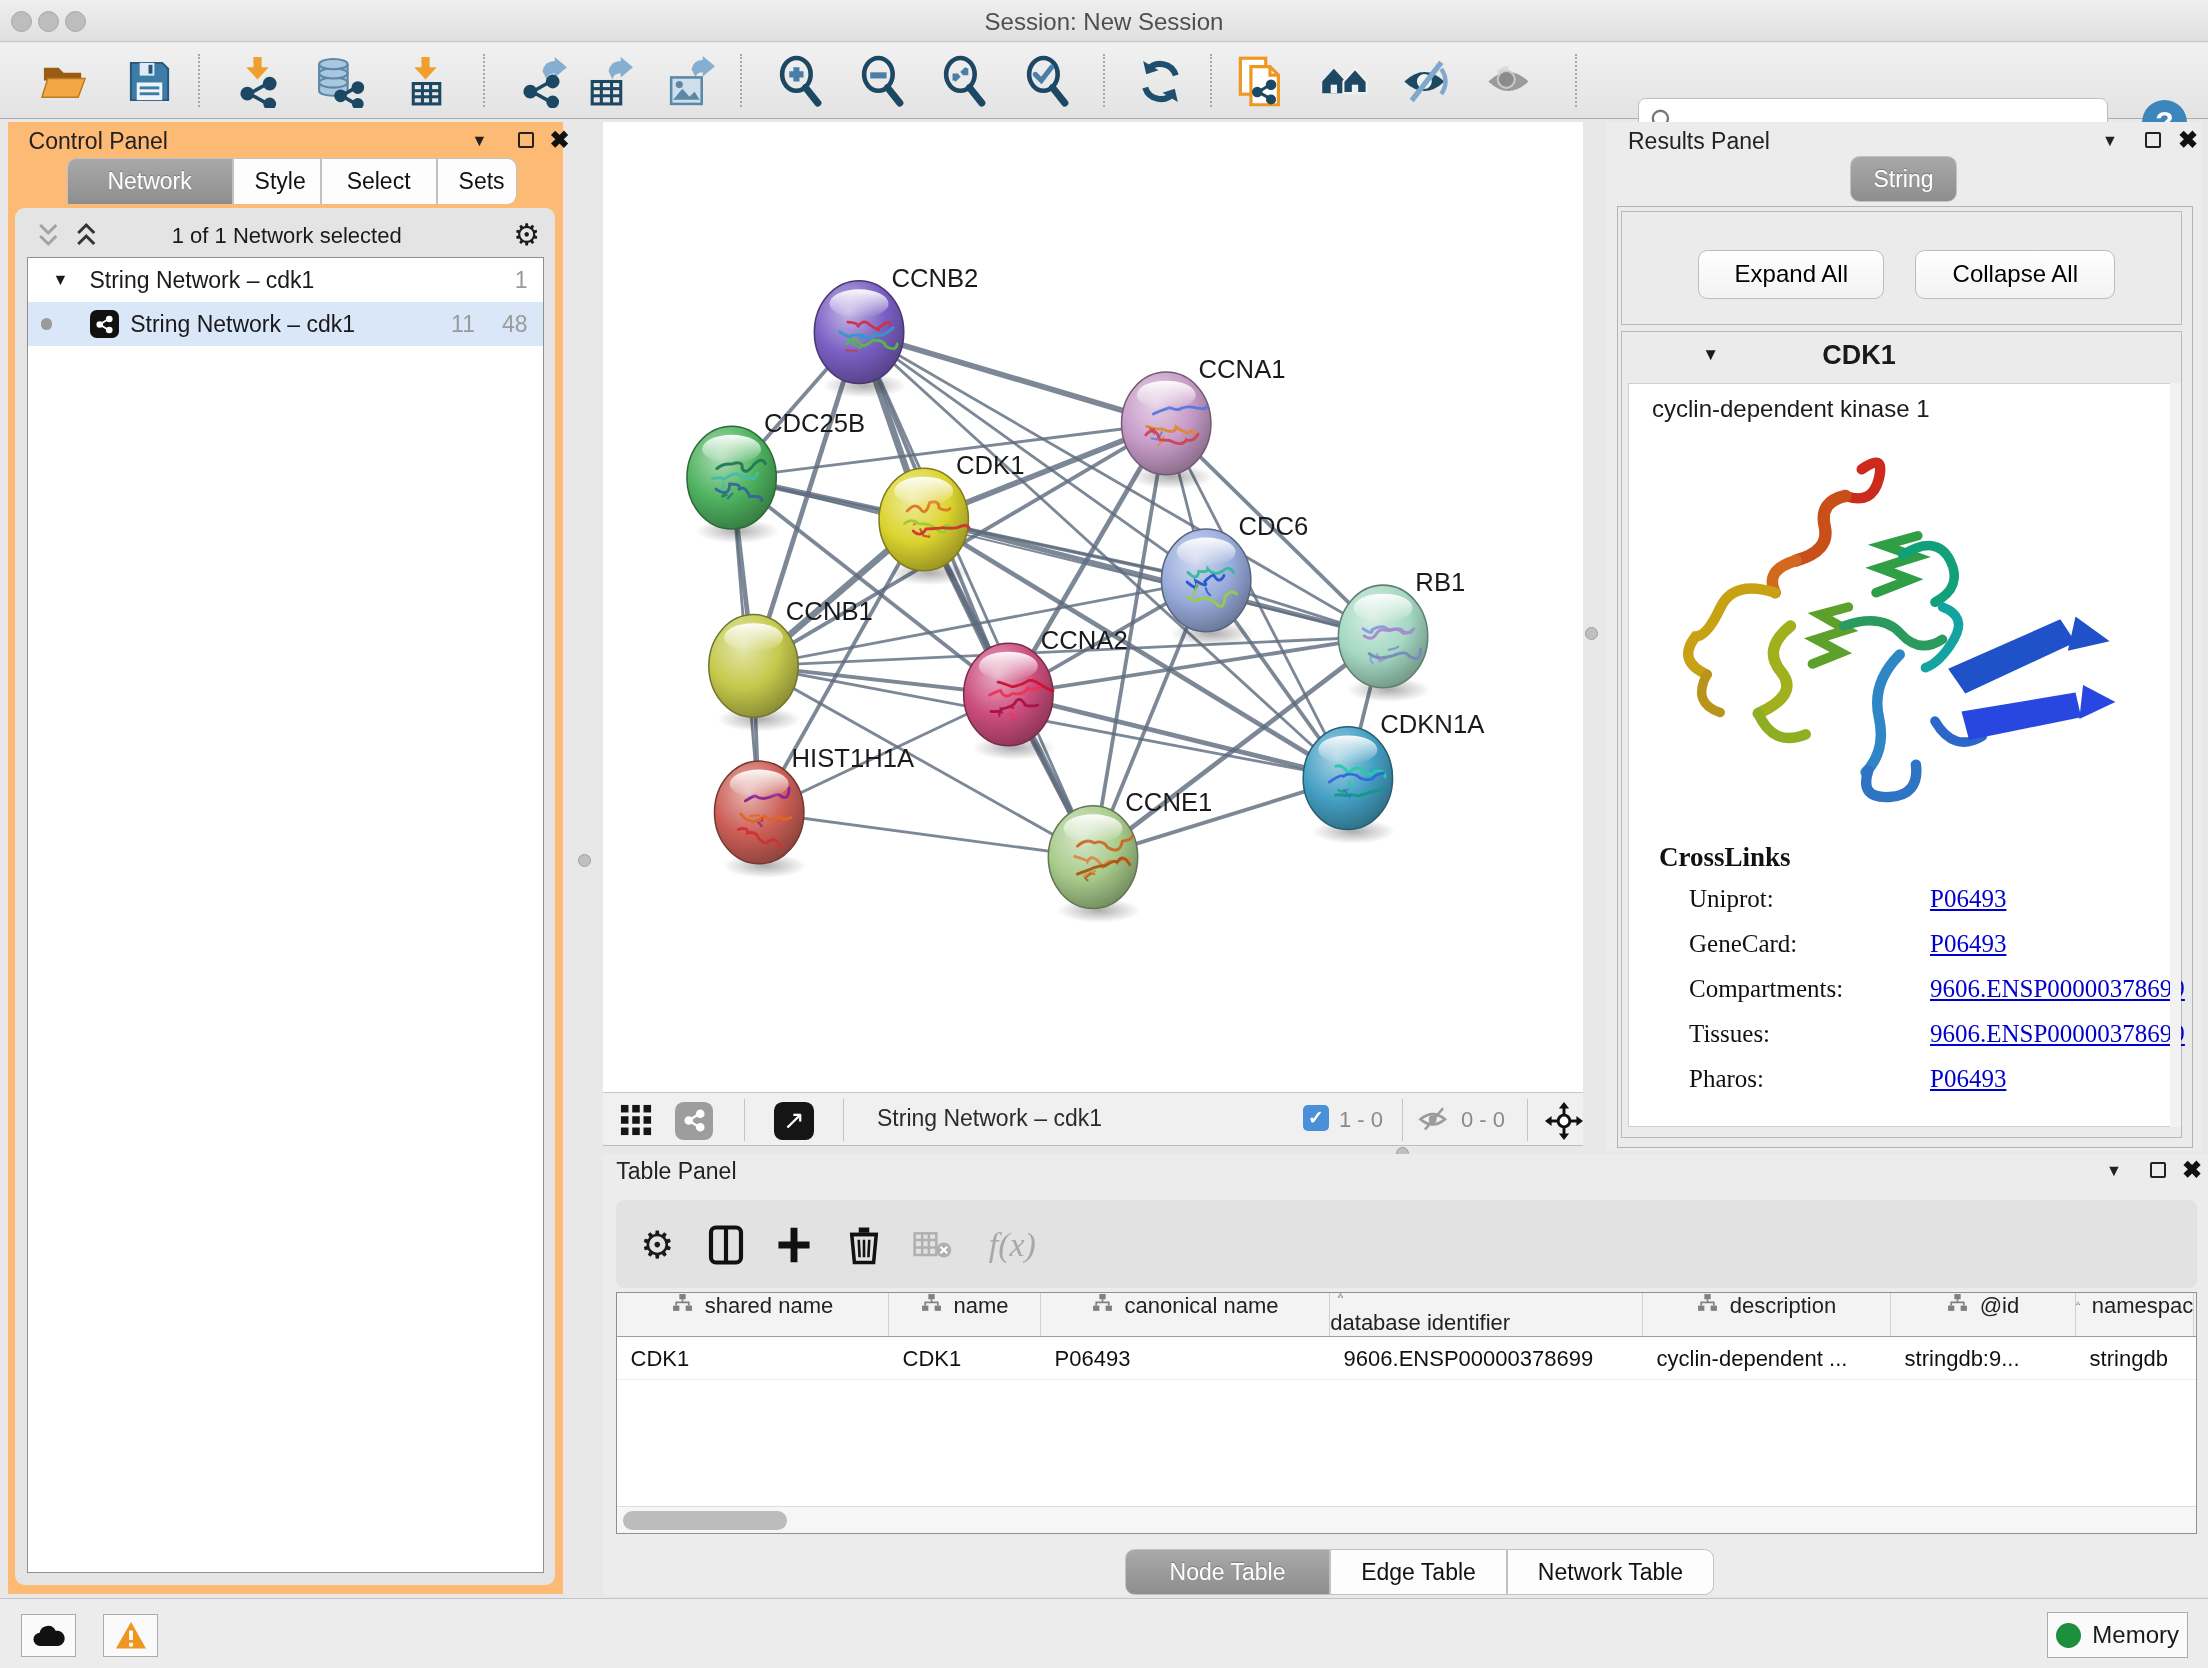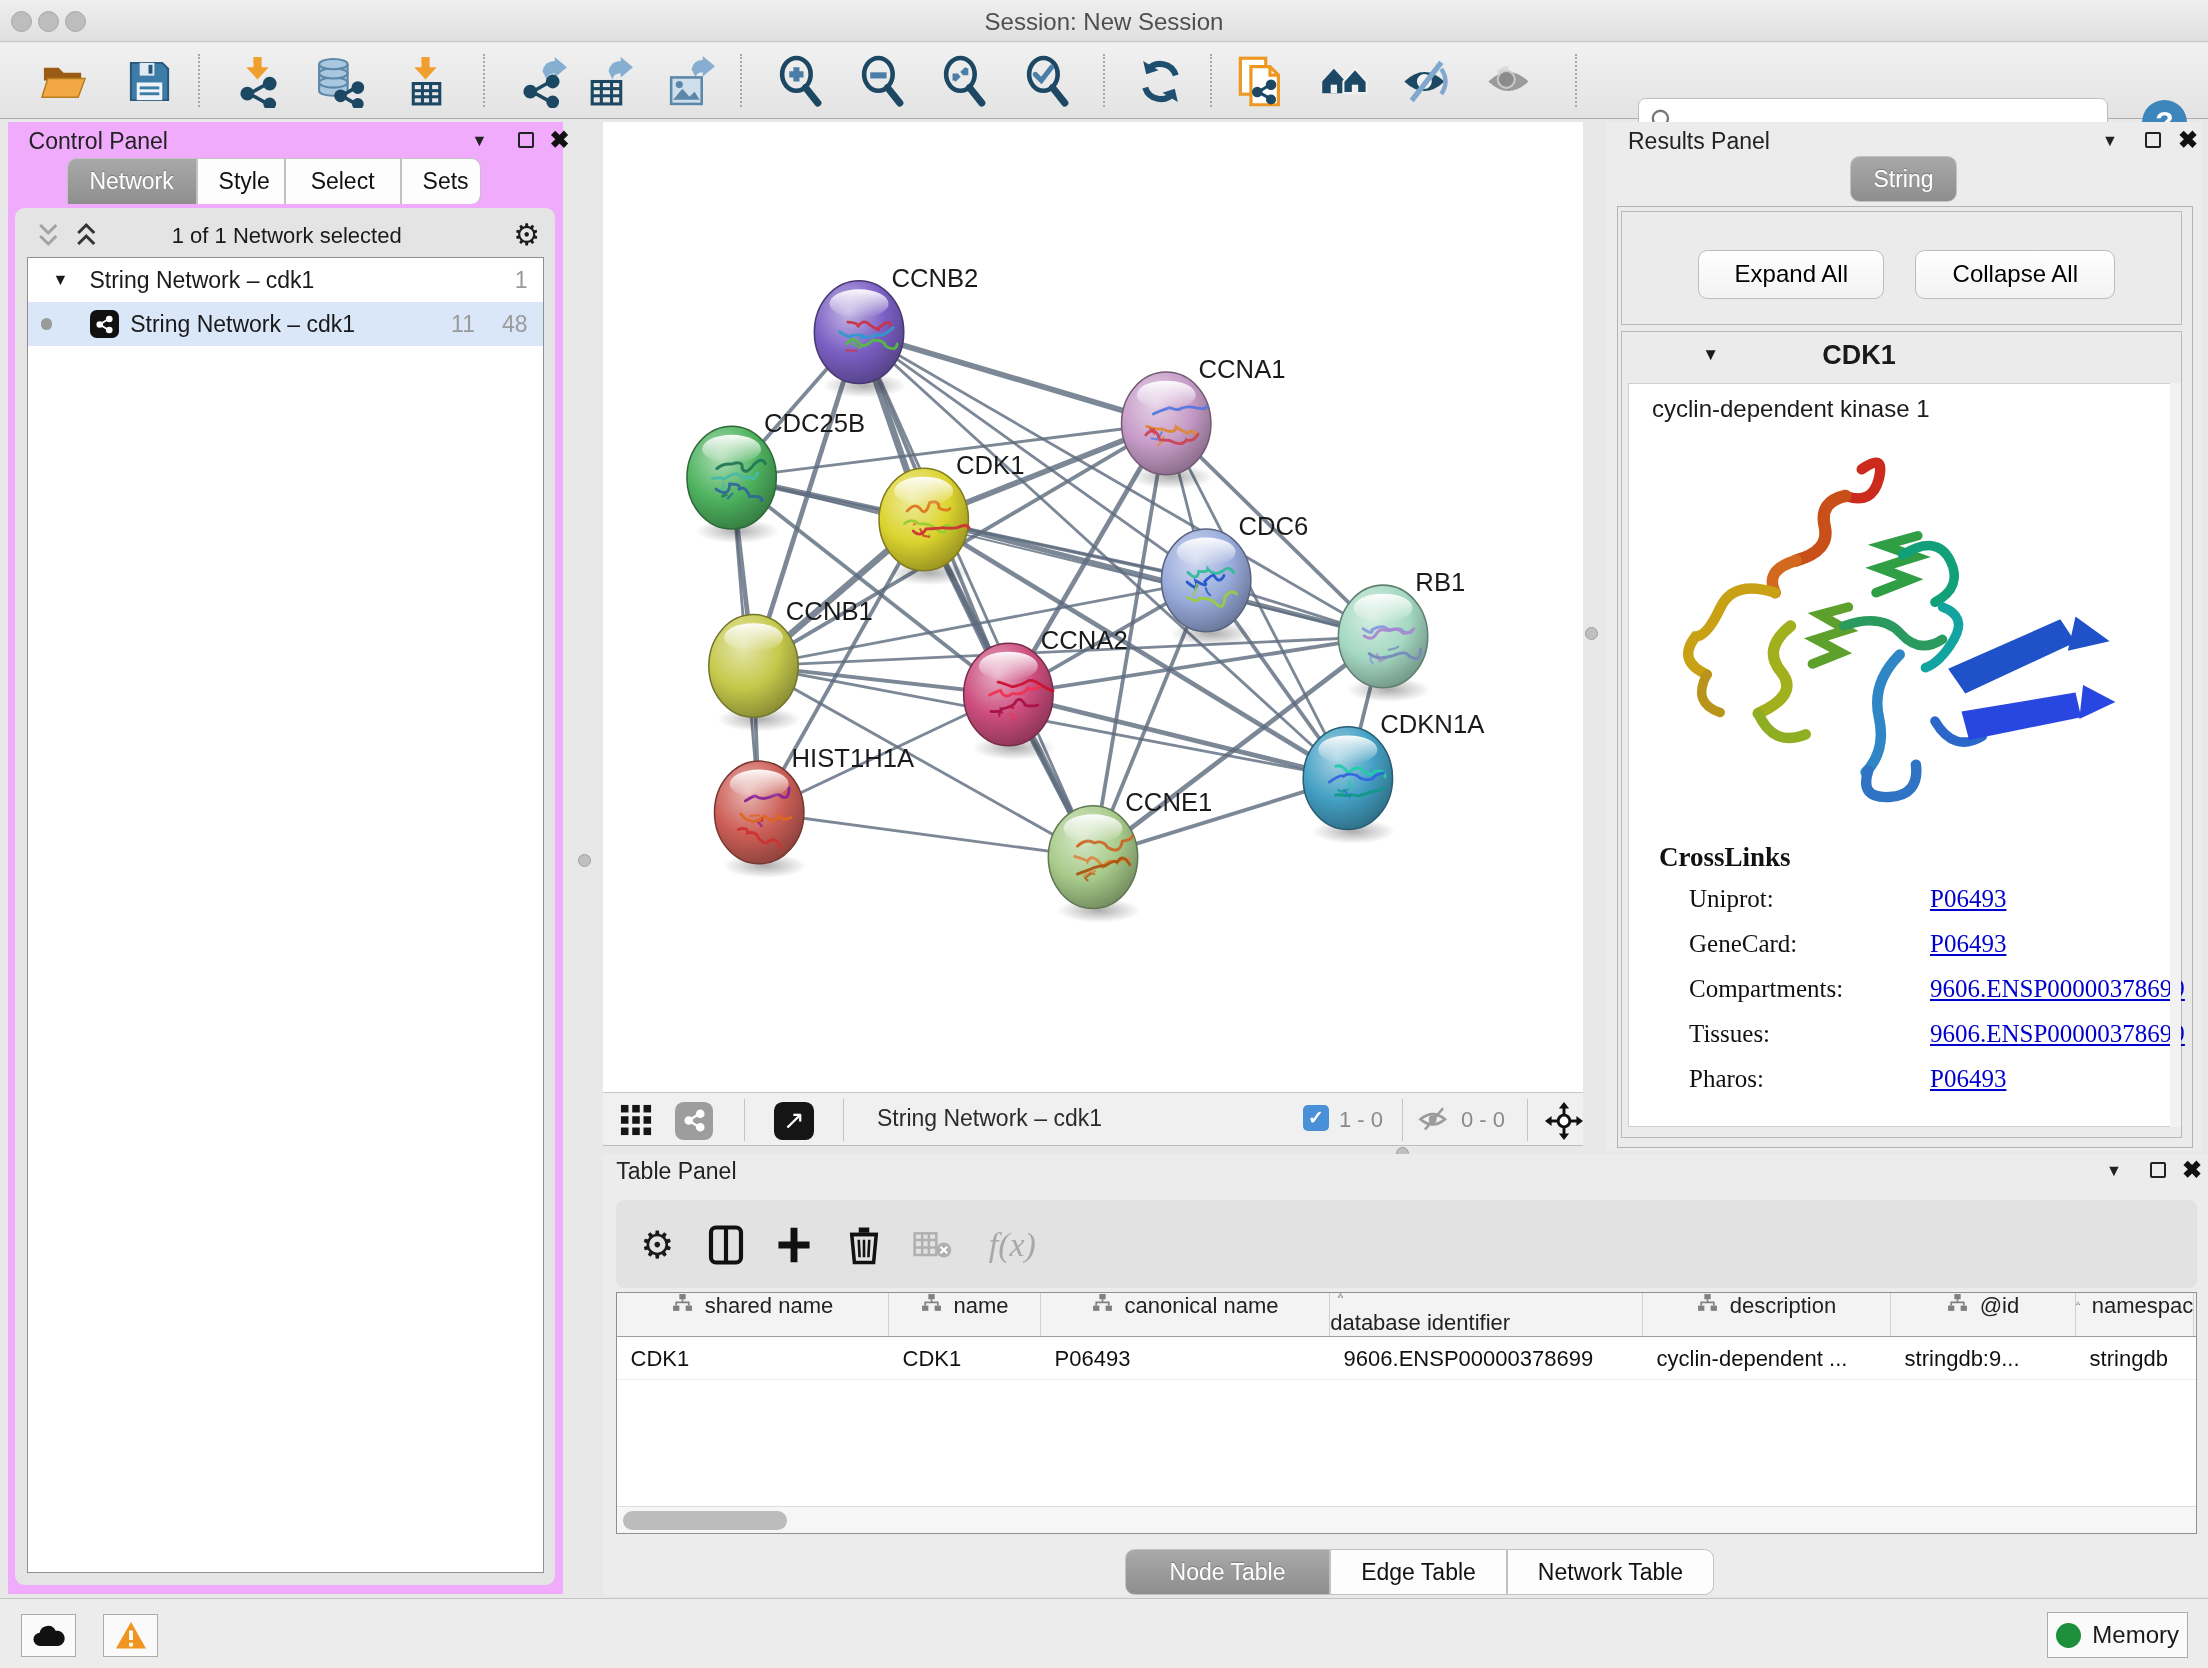--- a/index.html
+++ b/index.html
@@ -31,21 +31,21 @@
   .panel-title { font-size:23px; color:#222; }
   .caret { font-size:16px; color:#222; }
   .float-sq { display:inline-block; width:16px; height:16px; border:2.9px solid #222; border-radius:1.9px; }
   .close-x { font-size:24px; font-weight:bold; color:#111; }
 
   .tab { display:inline-block; height:46px; line-height:44px; padding:0 21px; font-size:23px;
     background:#fdfdfd; border:1px solid #c2c2c2; border-bottom:none; color:#111; text-align:center; }
   .tab.sel { background:linear-gradient(#a9a9a9,#8e8e8e); color:#fff; text-shadow:0 -1px 1px #777; }
 
   
-  .control-panel { position:absolute; left:7.6px; top:122px; width:555px; height:1472px; background:#f0abfc; }
+  .control-panel { position:absolute; left:7.6px; top:122px; width:555px; height:1472px; background:#fdba74; }
   .cp-tabs { position:absolute; left:59px; top:36px; }
   .cp-tabs .tab:first-child { border-radius:9.5px 0 0 0; }
   .cp-tabs .tab:last-child { border-radius:0 9.5px 9.5px 0; }
   .cp-box { position:absolute; left:7.6px; top:86px; width:540px; height:1377px; background:#e4e4e4; border-radius:9.5px; }
   .cp-sumrow { position:absolute; left:0; top:7.6px; width:100%; height:42px; }
   .cp-list { position:absolute; left:11.4px; top:49px; width:517px; height:1316px; background:#fff; border:1.9px solid #8f8f8f; }
   .tree-row { position:relative; width:100%; height:44px; display:flex; align-items:center; font-size:23px; }
   .tree-row .cnt { color:#9a9a9a; }
   .tree-row.sel { background:#d9e7f8; }
   .share-badge { display:inline-flex; width:28.5px; height:28.5px; background:#111; border-radius:6.7px;
@@ -299,21 +299,21 @@
   <div class="help-btn">?</div>
 </div>
 
 <div class="control-panel">
   <div class="abs" style="left:21px; top:5.7px;"><span class="panel-title">Control Panel</span></div>
   <span class="abs caret" style="left:464px; top:9.5px;">▼</span>
   <span class="abs float-sq" style="left:510px; top:9.5px;"></span>
   <span class="abs close-x" style="left:542px; top:3.8px;">✖</span>
 
   <div class="cp-tabs">
-    <span class="tab sel" style="width:130px">Network</span><span class="tab" style="width:88px">Style</span><span class="tab" style="width:116px">Select</span><span class="tab" style="width:80px">Sets</span>
+    <span class="tab sel" style="width:166px">Network</span><span class="tab" style="width:88px">Style</span><span class="tab" style="width:116px">Select</span><span class="tab" style="width:80px">Sets</span>
   </div>
 
   <div class="cp-box">
     <div class="cp-sumrow">
       <svg class="abs" style="left:19px; top:5.7px" width="28.5" height="30" viewBox="0 0 24 30">
         <path d="M4 4l8 8 8-8M4 15l8 8 8-8" fill="none" stroke="#a2a2a2" stroke-width="3"></path>
         </svg>
       <svg class="abs" style="left:57px; top:5.7px" width="28.5" height="30" viewBox="0 0 24 30">
         <path d="M4 12L12 4l8 8M4 23l8-8 8 8" fill="none" stroke="#333" stroke-width="3"></path>
         </svg>

